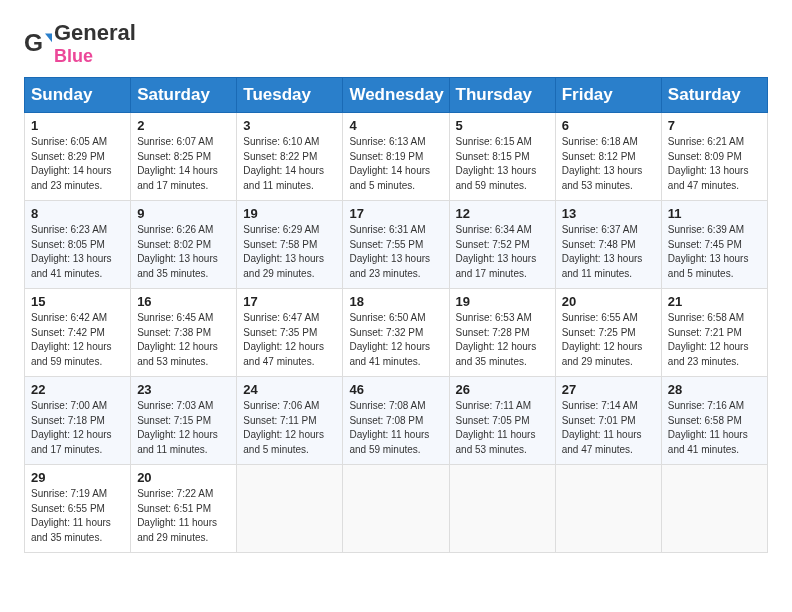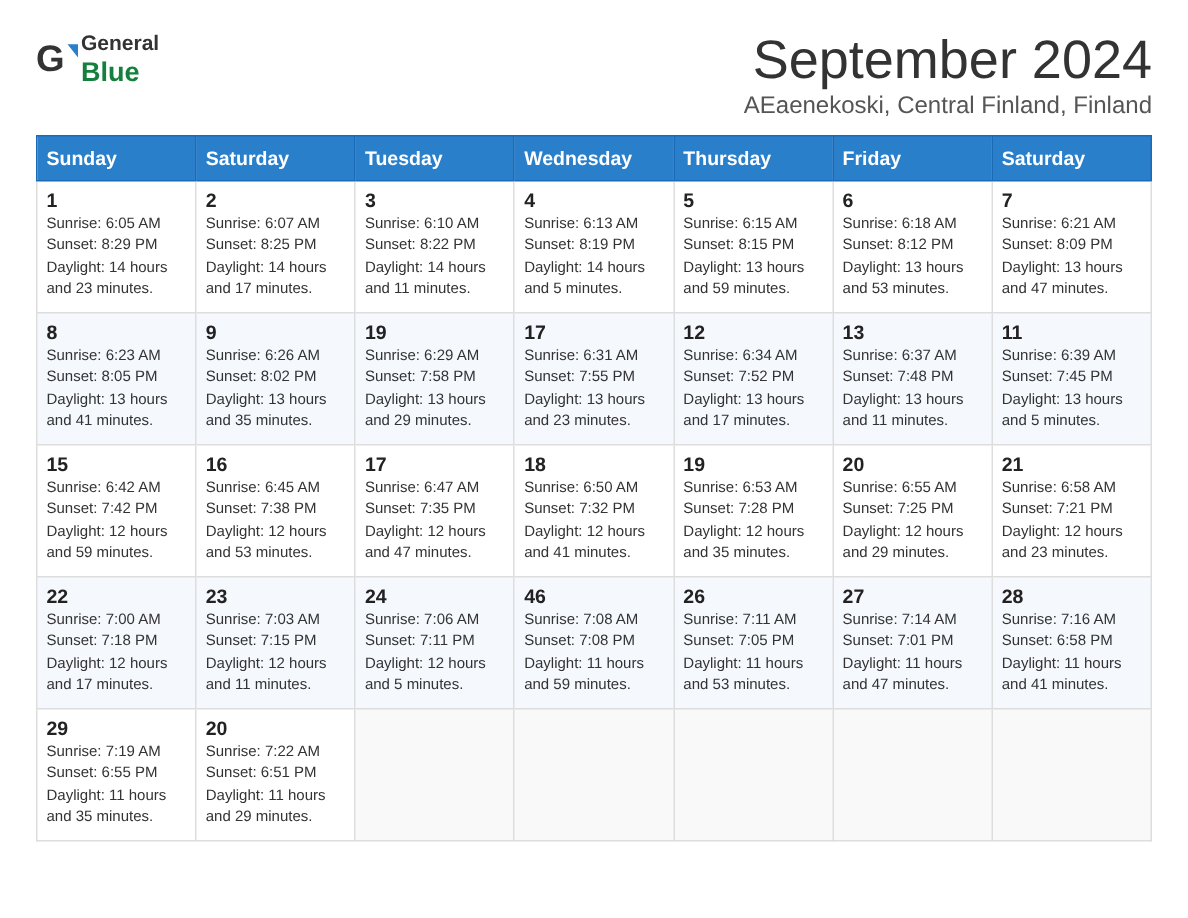--- a/index.html
+++ b/index.html
@@ -41,21 +41,21 @@
       margin-top: 2px;
     }
     .calendar-table {
       width: 100%;
       border-collapse: collapse;
       table-layout: fixed;
     }
     .calendar-table th {
       background-color: #2a7fcb;
       color: #fff;
-      font-size: 13px;
+      font-size: 17px;
       font-weight: bold;
       padding: 7px 6px;
       text-align: left;
       border: 1px solid #1a6ab5;
     }
     .calendar-table td {
       vertical-align: top;
       border: 1px solid #ddd;
       padding: 5px 6px;
       font-size: 10.5px;
@@ -85,27 +85,23 @@
 </head>
 <body>
 
 <div class="header-area">
   <div class="logo">
     <svg class="logo-icon" viewBox="0 0 32 32">
       <text x="0" y="24" font-size="28" font-family="Arial" font-weight="bold" fill="#333">G</text>
       <polygon points="24,4 32,4 32,14" fill="#2a7fcb"></polygon>
     </svg>
     <div>
-      <span style="font-size:14px;font-weight:bold;color:#333;">General</span><br>
-      <span style="font-size:18px;font-weight:bold;color:#15803d;">Blue</span>
+      <span style="font-size:22px;font-weight:bold;color:#333;">General</span><br>
+      <span style="font-size:18px;font-weight:bold;color:#ec4899;">Blue</span>
     </div>
-  </div>
-  <div class="title-area">
-    <div class="month-title">September 2024</div>
-    <div class="subtitle">AEaenekoski, Central Finland, Finland</div>
   </div>
 </div>
 
 <table class="calendar-table">
   <thead>
     <tr>
     <th>Sunday</th>
         <th>Saturday</th>
         <th>Tuesday</th>
         <th>Wednesday</th>

